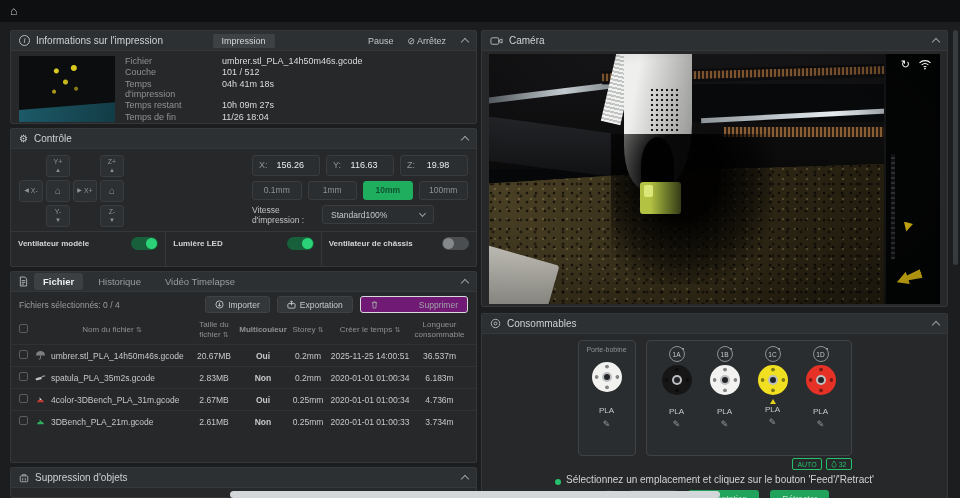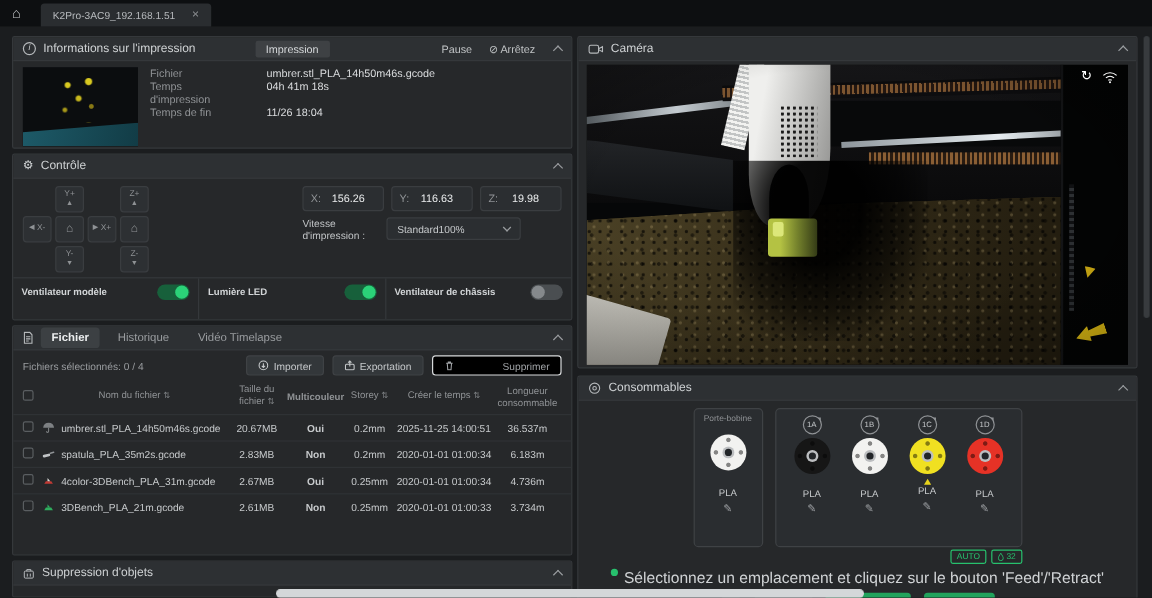--- a/index.html
+++ b/index.html
@@ -74,21 +74,21 @@
   .tog.off::after { right:auto; left:1px; background:#85898c; }
   .fanspeed { display:flex; align-items:center; gap:4px; margin-top:20px; font-size:8px; color:#d2d5d7; }
   
   .files { display:flex; flex-direction:column; height:199px; }
   .ftab { padding:3px 9px; font-size:9.5px; color:#9a9da0; border-radius:3px; }
   .ftab.act { background:#3c4043; color:#eceeef; font-weight:bold; }
   .fbar { display:flex; align-items:center; padding:4px 8px 3px 8px; font-size:8.5px; color:#9a9da0; }
   .fbtns { margin-left:auto; display:flex; }
   .fbtn { display:flex; align-items:center; gap:4px; background:#33373a; border:1px solid #3f4245;
     border-radius:3px; height:17px; padding:0 9px; font-size:8.5px; color:#c6c9cb; margin-left:7px; }
-  .fbtn.dis { background:#000000; border-color:#d8dadc; color:#a0a3a6;gap:40px; }
+  .fbtn.dis { background:#701a75; border-color:#d8dadc; color:#a0a3a6;gap:40px; }
   .thead { display:flex; align-items:center; padding:4px 8px; font-size:8px; color:#8f9295; line-height:1.25; text-align:center; }
   .c-chk { width:16px; flex:none; text-align:left; }
   .c-name { width:154px; flex:none; }
   .c-size { width:50px; flex:none; }
   .c-multi { width:48px; flex:none;font-weight:bold; }
   .c-stor { width:42px; flex:none; }
   .c-date { width:82px; flex:none; }
   .c-len { width:57px; flex:none; }
   .sort { font-size:7px; color:#7d8083; }
   .chk { width:9px; height:9px; border:1px solid #5a5e61; border-radius:2px; display:inline-block; }
@@ -166,43 +166,39 @@
       radial-gradient(circle at 90% 50%, rgba(0,0,0,.45) 1.5px, transparent 2.2px); }
   .hub { position:absolute; left:50%; top:50%; transform:translate(-50%,-50%); width:10px; height:10px;
     border-radius:50%; background:#222528; border:2px solid rgba(215,217,219,.85); }
   .marker { width:0; height:0; border:3.5px solid transparent; border-bottom:5px solid #e6d21c; margin:-2px 0; }
   .mspace { height:6px; }
   .slotmat { font-size:8px; color:#c6c9cb; }
   .pencil { font-size:9px; color:#9a9da0; }
   .badges { align-self:flex-end; display:flex; gap:4px; margin-top:2px; }
   .badge { border:1px solid #27c06d; color:#27c06d; border-radius:2px; font-size:7px; height:12px;
     display:flex; align-items:center; gap:2px; padding:0 4px; }
-  .hint { display:flex; align-items:flex-start; gap:5px; font-size:13px; color:#d0d3d5; margin-top:4px; }
+  .hint { display:flex; align-items:flex-end; gap:5px; font-size:10px; color:#d0d3d5; margin-top:4px; }
   .hintdot { width:6px; height:6px; border-radius:50%; background:#27c06d; flex:none; }
   .consbtns { display:flex; align-items:center; gap:11px; margin-top:5px; }
   .roundbtn { width:18px; height:18px; border-radius:50%; background:#3a3e41; color:#c6c9cb;
     display:flex; align-items:center; justify-content:center; font-size:9px; }
   .guidebtn { background:#3a3e41; border-radius:3px; height:18px; padding:0 13px; font-size:8.5px;
     color:#d2d5d7; display:flex; align-items:center; }
   .greenbtn { background:#21a35c; border-radius:3px; height:18px; padding:0 12px; font-size:8.5px;
     color:rgba(255,255,255,.72); display:flex; align-items:center; }
   
   .cuthead { height:32px; }
   .hscroll { position:fixed; left:230px; top:491px; width:490px; height:7px; background:#d4d7d9; border-radius:4px; z-index:50; }
   .vscroll { position:fixed; right:2px; top:30px; width:5px; height:235px; background:#45494c; border-radius:3px; opacity:.7; }
 </style>
 </head>
 <body>
 
 <div class="topbar">
   <span class="home">⌂</span>
-  <div class="tab">
-    <span>K2Pro-3AC9_192.168.1.51</span>
-    <span class="x">×</span>
-  </div>
 </div>
 
 <div class="main">
 
   <div class="col-l">
 
     <div class="panel" style="height:97px;">
       <div class="phead">
         <span style="width:11px;height:11px;border:1px solid #b6b9bc;border-radius:50%;font-size:7px;font-style:italic;display:flex;align-items:center;justify-content:center;">i</span>
         <span>Informations sur l'impression</span>
@@ -220,22 +216,30 @@
         <div class="thumb">
           <div class="t-dots"></div>
           <div class="t-teal"></div>
         </div>
         <div class="ifields">
           <div class="ifrow">
               <span class="lab">Fichier</span>
               <span class="val">umbrer.stl_PLA_14h50m46s.gcode</span>
             </div>
           <div class="ifrow">
+              <span class="lab">Couche</span>
+              <span class="val">101 / 512</span>
+            </div>
+          <div class="ifrow">
               <span class="lab" style="width:60px;margin-right:37px;">Temps d'impression</span>
               <span class="val">04h 41m 18s</span>
+            </div>
+          <div class="ifrow">
+              <span class="lab">Temps restant</span>
+              <span class="val">10h 09m 27s</span>
             </div>
           <div class="ifrow">
               <span class="lab">Temps de fin</span>
               <span class="val">11/26 18:04</span>
             </div>
 
         </div>
       </div>
     </div>
 
@@ -291,20 +295,26 @@
                 <span class="cv">156.26</span>
               </div>
             <div class="coord">
                 <span class="ax">Y:</span>
                 <span class="cv">116.63</span>
               </div>
             <div class="coord">
                 <span class="ax">Z:</span>
                 <span class="cv">19.98</span>
               </div>
+          </div>
+          <div class="steps">
+            <div class="step">0.1mm</div>
+            <div class="step">1mm</div>
+            <div class="step sel">10mm</div>
+            <div class="step">100mm</div>
           </div>
           <div class="speedrow">
             <span class="speedlab">Vitesse d'impression :</span>
             <div class="select">
               <span>Standard100%</span>
                 <span class="chevd"></span>
             </div>
           </div>
         </div>
       </div>

